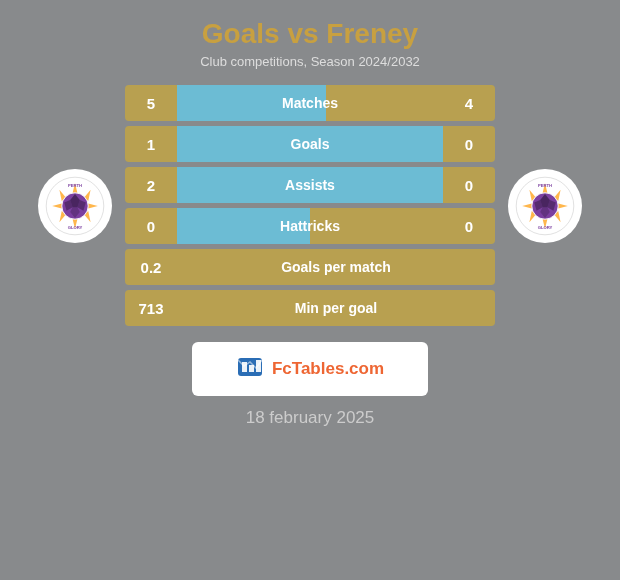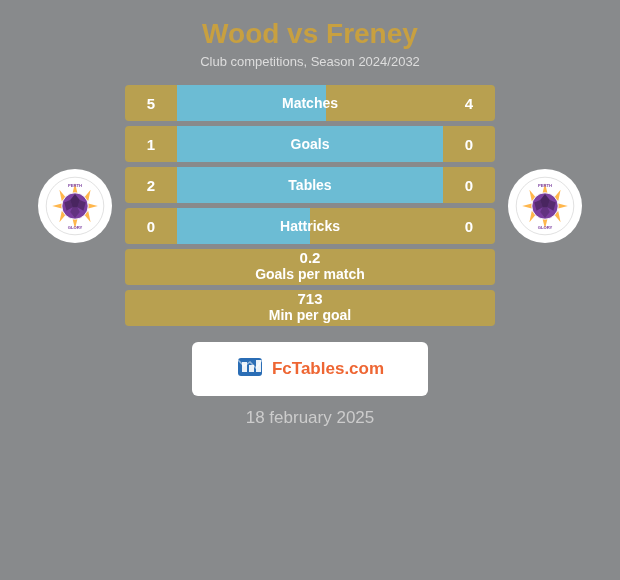--- a/index.html
+++ b/index.html
@@ -115,21 +115,21 @@
       width: 52px;
       text-align: center;
       font-size: 15px;
       font-weight: bold;
       color: white;
       flex-shrink: 0;
     }
 
     .stat-row-single {
       display: flex;
-      flex-direction: column;
+      flex-direction: row;
       align-items: center;
       height: 36px;
       border-radius: 4px;
       overflow: hidden;
       background: #b8a050;
     }
 
     .stat-single-left {
       width: 52px;
       text-align: center;
@@ -181,21 +181,21 @@
     
     .perth-logo svg {
       width: 60px;
       height: 60px;
     }
   </style>
 </head>
 <body>
 
 <div class="header">
-  <div class="title">Wood vs Freney</div>
+  <div class="title">Goals vs Freney</div>
   <div class="subtitle">Club competitions, Season 2024/2032</div>
 </div>
 
 <div class="main-area">
 
   <div class="logo-area">
     <div class="logo-circle perth-logo">
       <svg viewBox="0 0 100 100" xmlns="http://www.w3.org/2000/svg">
         <circle cx="50" cy="50" r="48" fill="white" stroke="#ccc" stroke-width="1"></circle>
 
@@ -239,21 +239,21 @@
         <div class="stat-bar-fill" style="width:100%"></div>
         <div class="stat-label">Goals</div>
       </div>
       <div class="stat-right">0</div>
     </div>
 
     <div class="stat-row">
       <div class="stat-left">2</div>
       <div class="stat-bar-container">
         <div class="stat-bar-fill" style="width:100%"></div>
-        <div class="stat-label">Tables</div>
+        <div class="stat-label">Assists</div>
       </div>
       <div class="stat-right">0</div>
     </div>
 
     <div class="stat-row">
       <div class="stat-left">0</div>
       <div class="stat-bar-container">
         <div class="stat-bar-fill" style="width:50%"></div>
         <div class="stat-label">Hattricks</div>
       </div>

